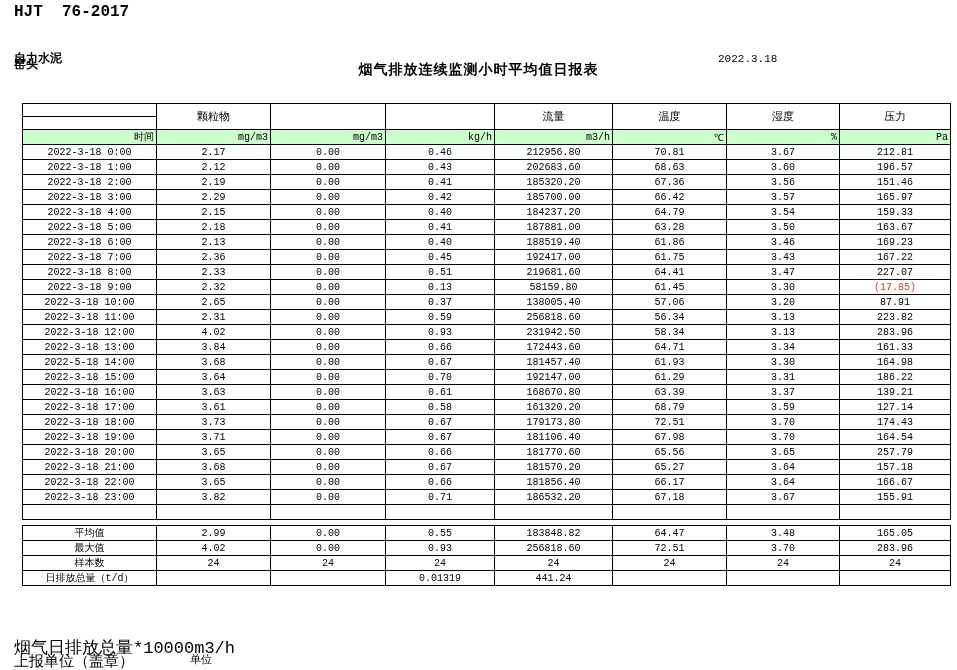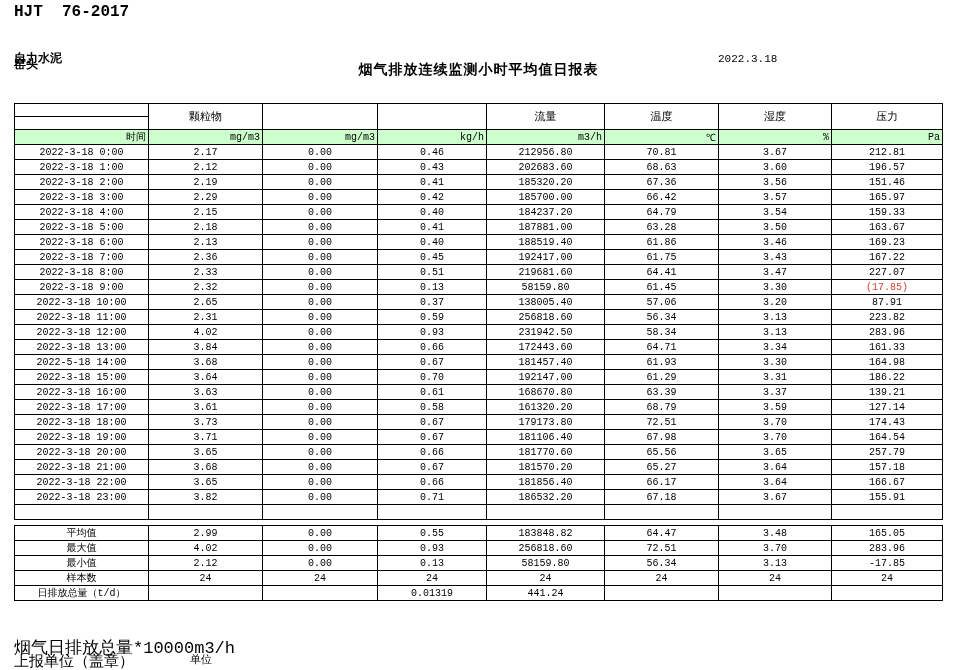--- a/index.html
+++ b/index.html
@@ -24,21 +24,21 @@
     font-weight:bold;font-size:14px;letter-spacing:1px;margin-top:40px;
   }
   .company{left:14px;top:50px;font-weight:bold;font-size:12px;}
   .date{left:718px;top:53px;font-family:"Liberation Mono","DejaVu Sans Mono",monospace;font-size:11px;}
   .location{left:14px;top:56px;font-weight:bold;font-size:12px;}
 
   .table-wrap{left:14px;top:103px;}
   table{
     border-collapse:collapse;table-layout:fixed;width:929px;
     font-family:"Liberation Mono","DejaVu Sans Mono",monospace;
-    font-size:10px;color:var(--ink);
+    font-size:10px;color:var(--ink);margin-left:8px;
   }
   td{
     border:1px solid #000;text-align:center;vertical-align:middle;
     height:15px;padding:0 2px;overflow:hidden;white-space:nowrap;
   }
   thead tr.grp td{height:13px;font-family:"Liberation Sans",sans-serif;font-size:11px;}
   tr.units td{background:var(--header-green);height:15px;text-align:right;}
   tbody td{height:15px;}
   td.neg{color:var(--neg-red);}
   .spacer{height:5px;}
@@ -374,30 +374,20 @@
           <td>最大值</td>
           <td>4.02</td>
           <td>0.00</td>
           <td>0.93</td>
           <td>256818.60</td>
           <td>72.51</td>
           <td>3.70</td>
           <td>283.96</td>
         </tr>
         <tr>
-          <td>最小值</td>
-          <td>2.12</td>
-          <td>0.00</td>
-          <td>0.13</td>
-          <td>58159.80</td>
-          <td>56.34</td>
-          <td>3.13</td>
-          <td>-17.85</td>
-        </tr>
-        <tr>
           <td>样本数</td>
           <td>24</td>
           <td>24</td>
           <td>24</td>
           <td>24</td>
           <td>24</td>
           <td>24</td>
           <td>24</td>
         </tr>
         <tr>

